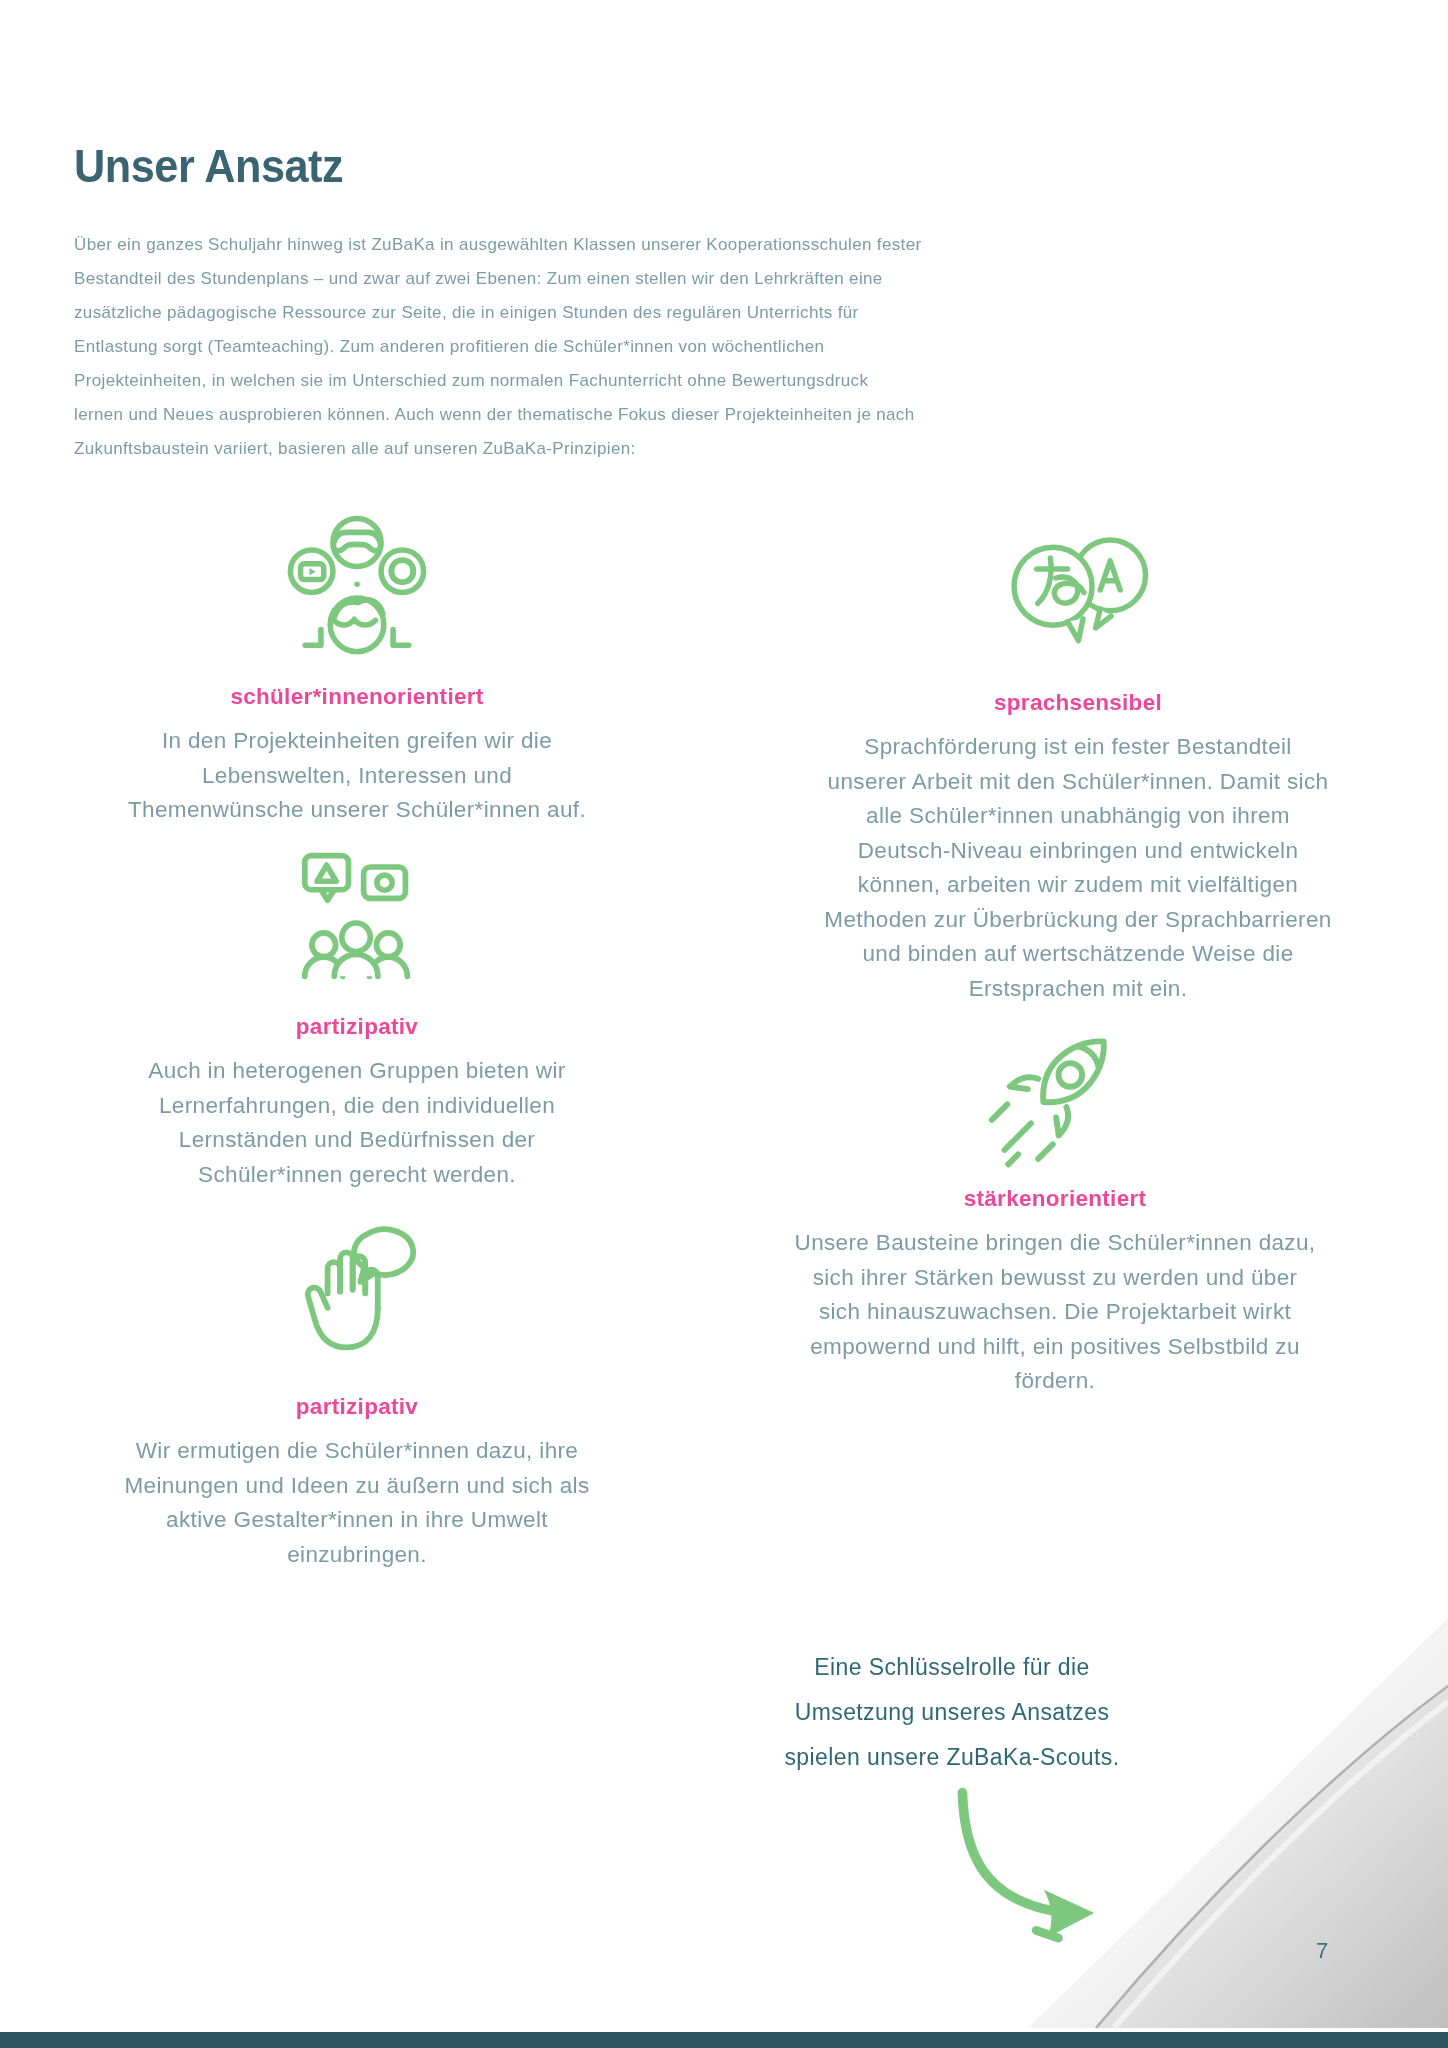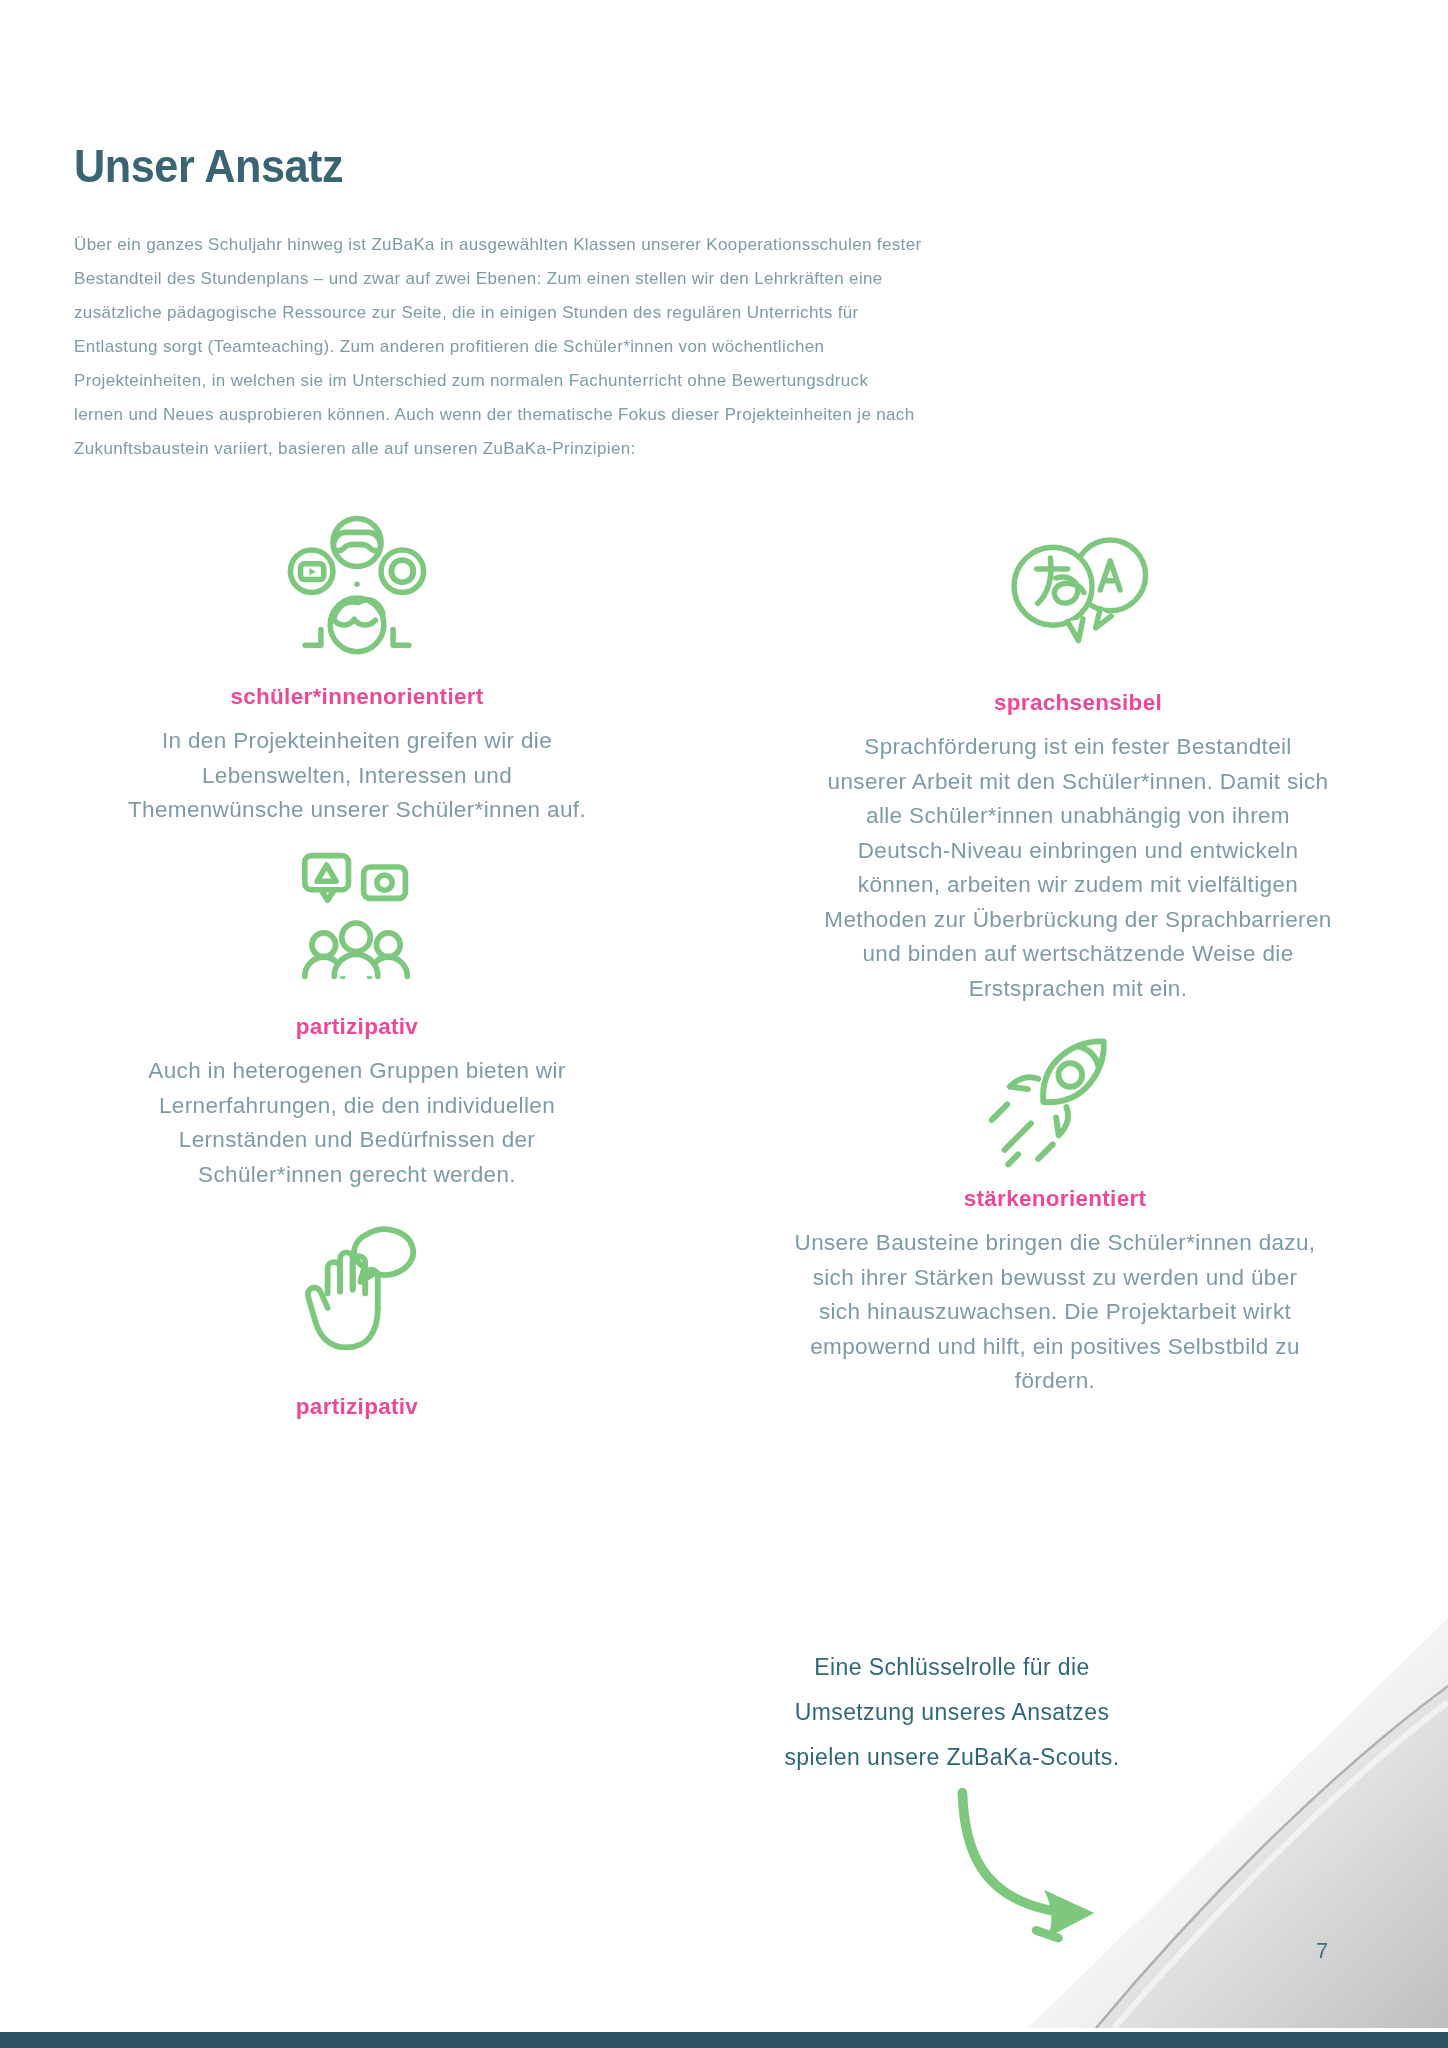--- a/index.html
+++ b/index.html
@@ -218,20 +218,24 @@
           <path d="M86,12 c18,-10 42,-2 46,14 c4,14 -9,28 -28,29 c-4,0 -8,-1 -11,-2 l-15,9 l4,-15 c-8,-5 -12,-12 -10,-20 c2,-7 7,-12 14,-15 z"></path>
           <path d="M44,74 v-26 a6.5,6.5 0 0,1 13,0 v24"></path>
           <path d="M57,72 v-34 a6.5,6.5 0 0,1 13,0 v32"></path>
           <path d="M70,70 v-28 a6.5,6.5 0 0,1 13,0 v28"></path>
           <path d="M83,74 v-18 a6.5,6.5 0 0,1 13,0 v34"></path>
           <path d="M96,90 c0,26 -12,40 -32,40 c-18,0 -28,-10 -33,-28 l-7,-24 c-3,-10 9,-14 13,-5 l7,16"></path>
         </g>
       </svg>
     </div>
     <h3>partizipativ</h3>
+    <p>Wir ermutigen die Schüler*innen dazu, ihre
+Meinungen und Ideen zu äußern und sich als
+aktive Gestalter*innen in ihre Umwelt
+einzubringen.</p>
   </section>
 
   <p class="callout">Eine Schlüsselrolle für die
 Umsetzung unseres Ansatzes
 spielen unsere ZuBaKa-Scouts.</p>
 
   <div class="arrow">
     <svg viewBox="0 0 165 165" width="160" height="160">
       <path d="M20,10 C22,70 40,118 114,132" fill="none" stroke="#7dc87e" stroke-width="10" stroke-linecap="round"></path>
       <path d="M104,110 l52,24 l-48,25 c6,-15 5,-33 -4,-49 z" fill="#7dc87e" stroke="none"></path>

